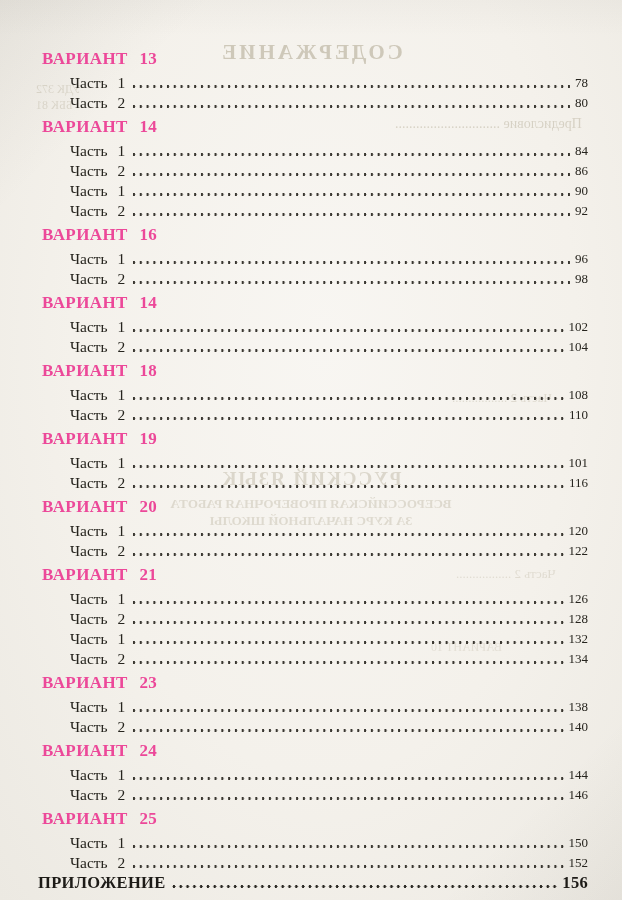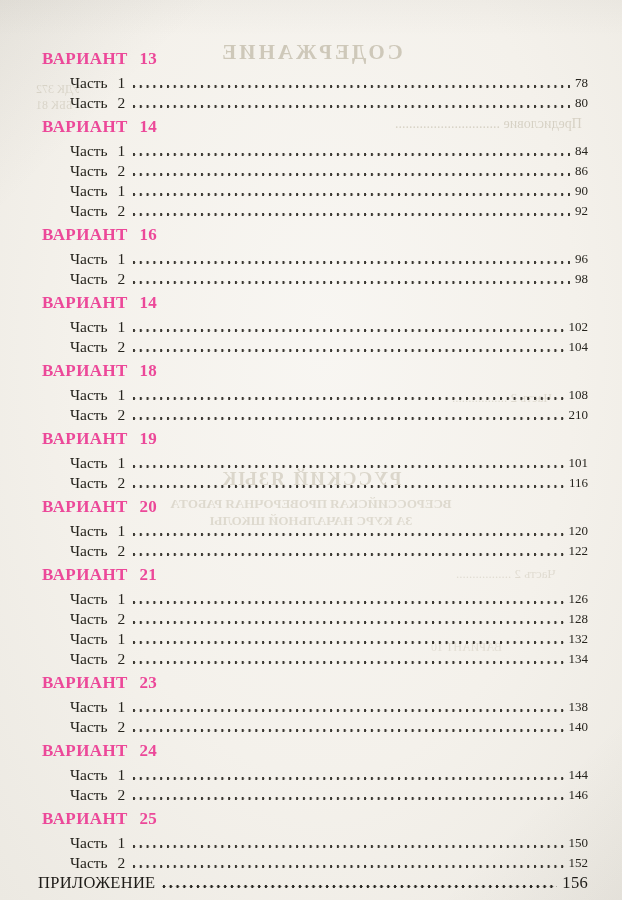--- a/index.html
+++ b/index.html
@@ -87,21 +87,21 @@
     background-repeat: repeat-x;
   }
   .page-num {
     font-size: 13px;
     white-space: nowrap;
     color: #26241e;
   }
   .appendix-row .part-label,
   .appendix-row .page-num {
     font-size: 16.5px;
-    font-weight: normal;
+    font-weight: bold;
     letter-spacing: 0.3px;
     color: #1d1b17;
   }
   .appendix-row .leader-dots {
     background-image: radial-gradient(circle at 2px 2.5px, rgba(32,30,25,0.95) 1.3px, rgba(0,0,0,0) 1.65px);
   }
   .folio {
     margin-top: 4px;
     font-size: 15.5px;
     font-weight: bold;
@@ -211,21 +211,21 @@
 
   <div class="toc-row part-row">
     <span class="part-label">Часть 1</span>
     <span class="leader-dots"></span>
     <span class="page-num">108</span>
   </div>
 
   <div class="toc-row part-row">
     <span class="part-label">Часть 2</span>
     <span class="leader-dots"></span>
-    <span class="page-num">210</span>
+    <span class="page-num">110</span>
   </div>
 </section>
 
   <section class="variant-block">
     <h2 class="variant-title">ВАРИАНТ 19</h2>
 
   <div class="toc-row part-row">
     <span class="part-label">Часть 1</span>
     <span class="leader-dots"></span>
     <span class="page-num">101</span>

